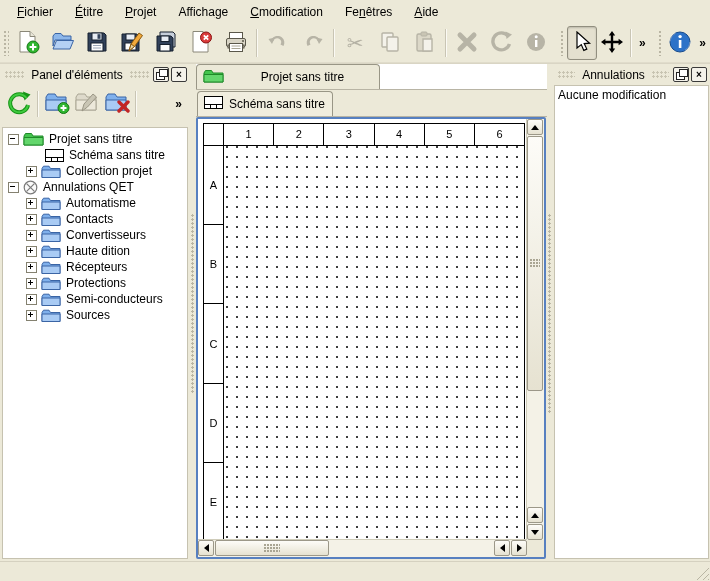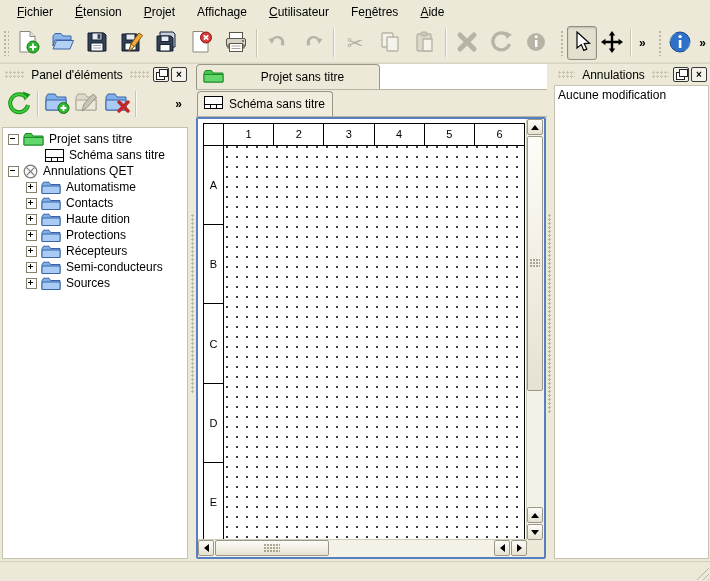--- a/index.html
+++ b/index.html
@@ -128,24 +128,24 @@
       background:repeating-linear-gradient(135deg,rgba(0,0,0,0) 0 3px,#b9b5a3 3px 4px);
       clip-path:polygon(100% 0,100% 100%,0 100%);}
 </style>
 </head>
 <body>
 
 <div class="app">
 
   <div class="menubar">
     <div class="menu-item"><span></span><span class="key">F</span><span>ichier</span></div>
-    <div class="menu-item"><span></span><span class="key">É</span><span>tension</span></div>
+    <div class="menu-item"><span></span><span class="key">É</span><span>titre</span></div>
     <div class="menu-item"><span></span><span class="key">P</span><span>rojet</span></div>
     <div class="menu-item"><span>Afficha</span><span class="key">g</span><span>e</span></div>
-    <div class="menu-item"><span></span><span class="key">C</span><span>utilisateur</span></div>
+    <div class="menu-item"><span></span><span class="key">C</span><span>modification</span></div>
     <div class="menu-item"><span>Fe</span><span class="key">n</span><span>êtres</span></div>
     <div class="menu-item"><span></span><span class="key">A</span><span>ide</span></div>
   </div>
 
   <div class="toolbar">
     <span class="thandle"></span>
 
     <div class="tbtn">
       <span>
         <svg width="24" height="24" viewBox="0 0 24 24">
@@ -379,20 +379,31 @@
           <span class="tind" style="width:42px;"></span>
           <span class="ticon">
             <svg width="19" height="13" viewBox="0 0 19 13">
               <rect x="0.5" y="0.5" width="18" height="12" fill="#fff" stroke="#000"></rect>
               <path d="M0.5 8.5 h18 M6.5 8.5 v4 M12.5 8.5 v4" stroke="#000" fill="none"></path>
             </svg>
             </span>
           <span class="tlabel">Schéma sans titre</span>
         </div>
 
+        <div class="trow">
+          <span class="tind" style="width:23px;"></span>
+          <span class="exp plus"></span>
+          <span class="ticon">
+            <svg width="20" height="13" viewBox="0 0 20 13">
+              <path d="M1 3.5 l1.5-2.3 h5.5 l1.5 2.3 h9.5 v9 H1 z" fill="#7fb0ec" stroke="#3b65a5"></path>
+              <path d="M1 5 h18 v7.5 H1 z" fill="#a9cbf4" stroke="#3b65a5"></path>
+            </svg>
+            </span>
+          <span class="tlabel">Collection projet</span>
+        </div>
 
         <div class="trow">
           <span class="tind" style="width:5px;"></span>
           <span class="exp"></span>
           <span class="ticon">
             <svg width="15" height="15" viewBox="0 0 15 15">
               <circle cx="7.5" cy="7.5" r="6.3" fill="#fafafa" stroke="#7a7a7a" stroke-width="1.2"></circle>
               <path d="M3.6 3.6 L11.4 11.4 M11.4 3.6 L3.6 11.4" stroke="#7a7a7a" stroke-width="1.2"></path>
             </svg>
             </span>
@@ -423,43 +434,54 @@
         </div>
         <div class="trow">
           <span class="tind" style="width:23px;"></span>
             <span class="exp plus"></span>
           <span class="ticon">
               <svg width="20" height="13" viewBox="0 0 20 13">
                 <path d="M1 3.5 l1.5-2.3 h5.5 l1.5 2.3 h9.5 v9 H1 z" fill="#7fb0ec" stroke="#3b65a5"></path>
                 <path d="M1 5 h18 v7.5 H1 z" fill="#a9cbf4" stroke="#3b65a5"></path>
               </svg>
             </span>
+          <span class="tlabel">Convertisseurs</span>
+        </div>
+        <div class="trow">
+          <span class="tind" style="width:23px;"></span>
+            <span class="exp plus"></span>
+          <span class="ticon">
+              <svg width="20" height="13" viewBox="0 0 20 13">
+                <path d="M1 3.5 l1.5-2.3 h5.5 l1.5 2.3 h9.5 v9 H1 z" fill="#7fb0ec" stroke="#3b65a5"></path>
+                <path d="M1 5 h18 v7.5 H1 z" fill="#a9cbf4" stroke="#3b65a5"></path>
+              </svg>
+            </span>
           <span class="tlabel">Haute dition</span>
         </div>
         <div class="trow">
           <span class="tind" style="width:23px;"></span>
             <span class="exp plus"></span>
           <span class="ticon">
               <svg width="20" height="13" viewBox="0 0 20 13">
                 <path d="M1 3.5 l1.5-2.3 h5.5 l1.5 2.3 h9.5 v9 H1 z" fill="#7fb0ec" stroke="#3b65a5"></path>
                 <path d="M1 5 h18 v7.5 H1 z" fill="#a9cbf4" stroke="#3b65a5"></path>
               </svg>
             </span>
+          <span class="tlabel">Récepteurs</span>
+        </div>
+        <div class="trow">
+          <span class="tind" style="width:23px;"></span>
+            <span class="exp plus"></span>
+          <span class="ticon">
+              <svg width="20" height="13" viewBox="0 0 20 13">
+                <path d="M1 3.5 l1.5-2.3 h5.5 l1.5 2.3 h9.5 v9 H1 z" fill="#7fb0ec" stroke="#3b65a5"></path>
+                <path d="M1 5 h18 v7.5 H1 z" fill="#a9cbf4" stroke="#3b65a5"></path>
+              </svg>
+            </span>
           <span class="tlabel">Protections</span>
-        </div>
-        <div class="trow">
-          <span class="tind" style="width:23px;"></span>
-            <span class="exp plus"></span>
-          <span class="ticon">
-              <svg width="20" height="13" viewBox="0 0 20 13">
-                <path d="M1 3.5 l1.5-2.3 h5.5 l1.5 2.3 h9.5 v9 H1 z" fill="#7fb0ec" stroke="#3b65a5"></path>
-                <path d="M1 5 h18 v7.5 H1 z" fill="#a9cbf4" stroke="#3b65a5"></path>
-              </svg>
-            </span>
-          <span class="tlabel">Récepteurs</span>
         </div>
         <div class="trow">
           <span class="tind" style="width:23px;"></span>
             <span class="exp plus"></span>
           <span class="ticon">
               <svg width="20" height="13" viewBox="0 0 20 13">
                 <path d="M1 3.5 l1.5-2.3 h5.5 l1.5 2.3 h9.5 v9 H1 z" fill="#7fb0ec" stroke="#3b65a5"></path>
                 <path d="M1 5 h18 v7.5 H1 z" fill="#a9cbf4" stroke="#3b65a5"></path>
               </svg>
             </span>

